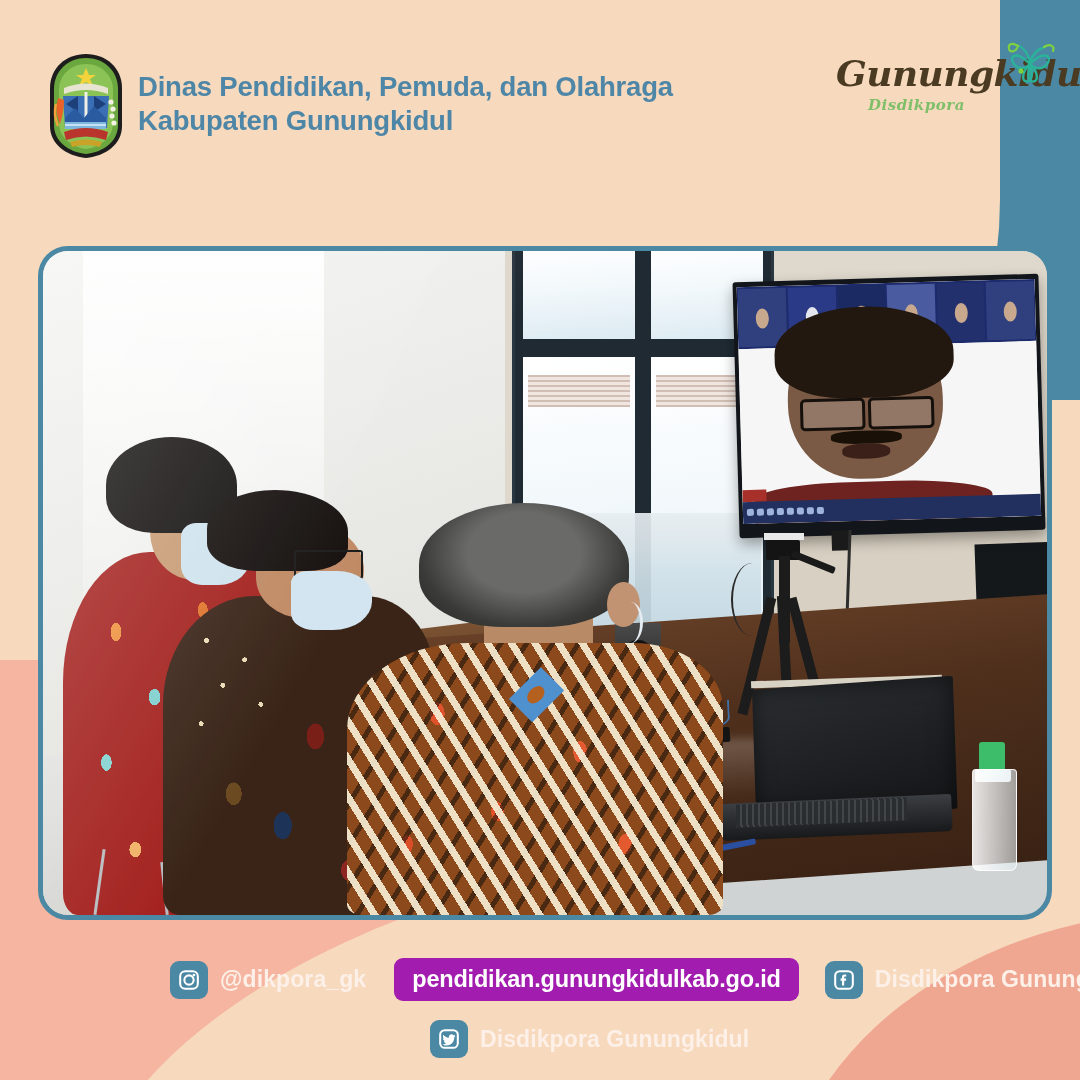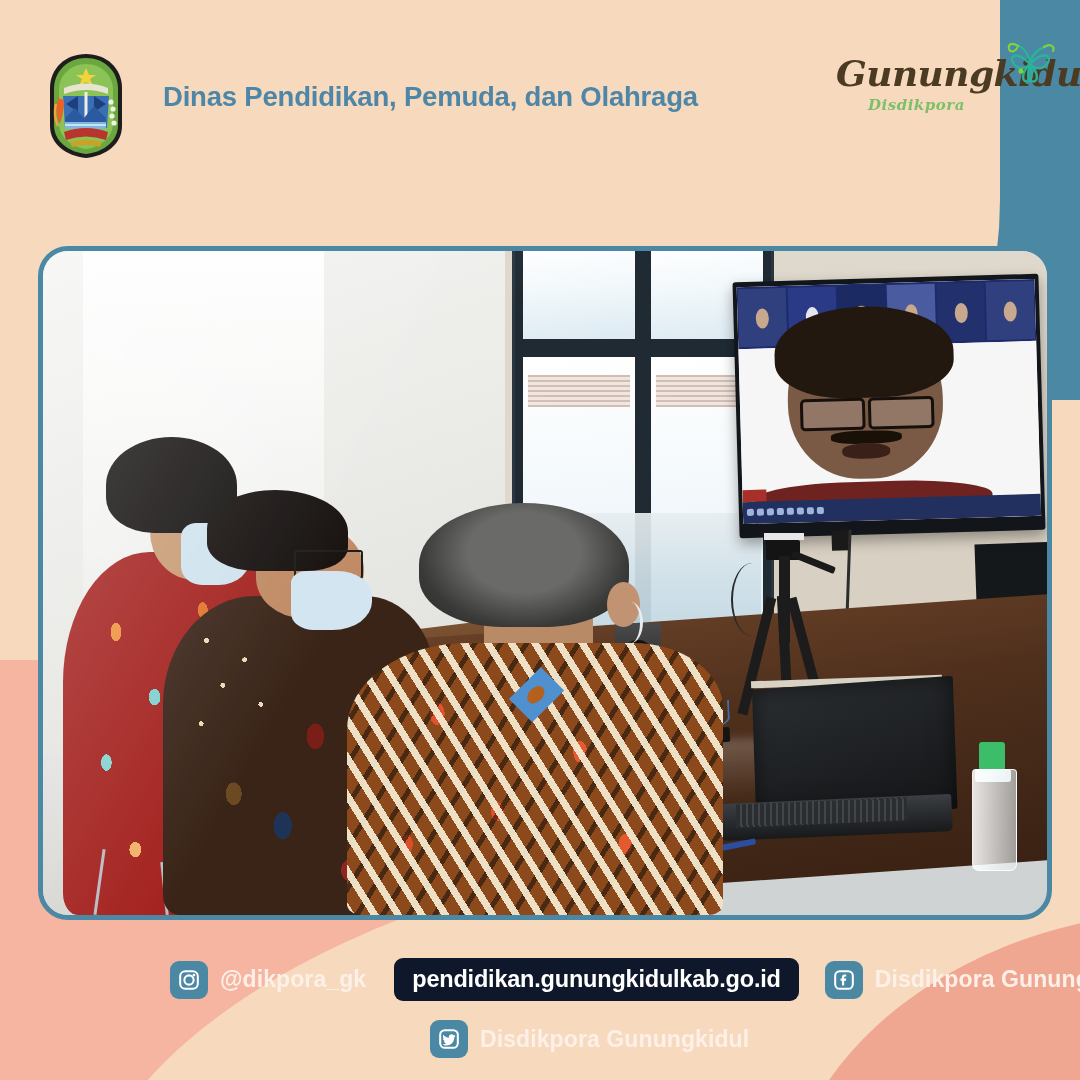--- a/index.html
+++ b/index.html
@@ -30,24 +30,23 @@
   }
   .bg-salmon-corner{
     position:absolute;right:-120px;bottom:-150px;width:420px;height:320px;
     background:#f0a792;border-top-left-radius:420px 320px;
   }
 
   
   .header{position:absolute;left:0;top:0;width:1080px;height:230px;}
   .crest{position:absolute;left:44px;top:52px;width:84px;height:108px;}
   .org-title{
-    position:absolute;left:138px;top:80px;width:660px;
+    position:absolute;left:138px;top:70px;width:660px;
     color:#4d86a6;font-weight:bold;font-size:27.5px;line-height:1.22;
     letter-spacing:-0.2px;
-    margin-left:25px;
   }
   .org-title .l2{display:block;}
 
   
   .brand{position:absolute;right:14px;top:44px;width:230px;height:92px;}
   .brand-word{
     position:absolute;left:0;top:8px;width:200px;
     font-family:"DejaVu Serif",serif;font-style:italic;font-weight:bold;
     font-size:36px;color:#4a3b22;letter-spacing:-0.5px;white-space:nowrap;
   }
@@ -309,21 +308,21 @@
 
   
   .footer{position:absolute;left:0;top:940px;width:1080px;height:140px;}
   .f-row{position:absolute;display:flex;align-items:center;}
   .f-row1{left:170px;top:18px;}
   .f-row2{left:430px;top:80px;}
   .sicon{width:38px;height:38px;border-radius:9px;background:#4a88a4;
     display:flex;align-items:center;justify-content:center;flex:0 0 auto;}
   .f-label{color:#fdf0e8;font-size:23px;font-weight:bold;margin-left:12px;
     letter-spacing:.1px;white-space:nowrap;}
-  .url-pill{background:#0f172a;border-radius:9px;padding:8px 18px;margin-left:28px;}
+  .url-pill{background:#a21caf;border-radius:9px;padding:8px 18px;margin-left:28px;}
   .url-pill span{color:#ffffff;font-size:23.5px;font-weight:bold;letter-spacing:-.2px;white-space:nowrap;}
   .gap-fb{margin-left:26px;}
 </style>
 </head>
 <body>
 
 <div id="poster">
 
   <div class="bg-peach-base"></div>
   <div class="bg-teal-field"></div>
@@ -357,20 +356,21 @@
           <circle cx="69" cy="57" r="2.6"></circle>
         <circle cx="68" cy="64" r="2.6"></circle>
           <circle cx="70" cy="71" r="2.6"></circle>
       </g>
       <path d="M20 80 Q42 72 64 80 L62 88 Q42 81 22 88 Z" fill="#b8342c"></path>
       <path d="M26 90 Q42 85 58 90 L56 95 Q42 91 28 95 Z" fill="#c9a227"></path>
     </svg>
 
     <div class="org-title">
       <span>Dinas Pendidikan, Pemuda, dan Olahraga</span>
+      <span class="l2">Kabupaten Gunungkidul</span>
     </div>
 
     <div class="brand">
       <div class="brand-word">Gunungkidul</div>
       <div class="brand-sub">Disdikpora</div>
       <svg class="brand-flourish" viewBox="0 0 60 58">
         <g fill="none" stroke="#2bb39a" stroke-width="2.4" stroke-linecap="round">
           <path d="M30 30 C16 16 8 22 14 30 C19 37 27 34 30 30 Z"></path>
           <path d="M30 30 C44 16 53 22 47 30 C42 37 33 34 30 30 Z"></path>
           <path d="M30 30 C20 40 22 50 29 47 C33 45 32 36 30 30 Z"></path>

